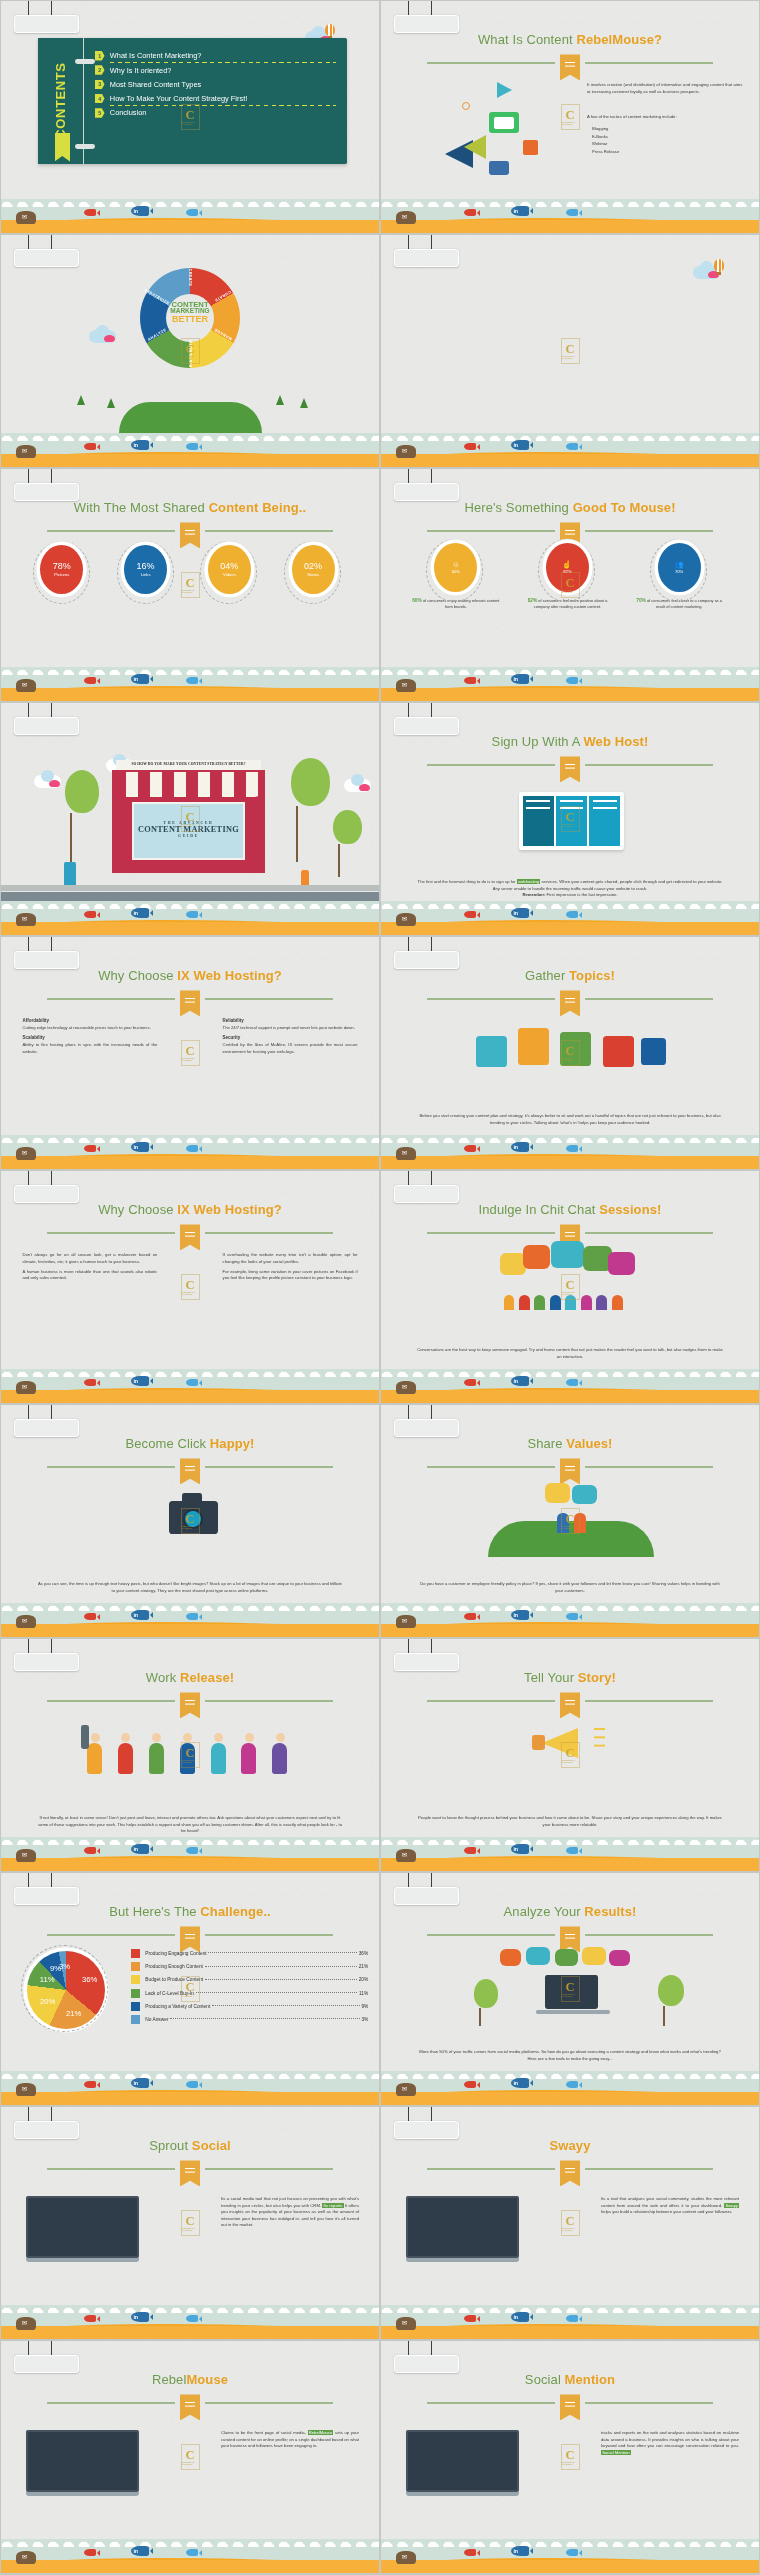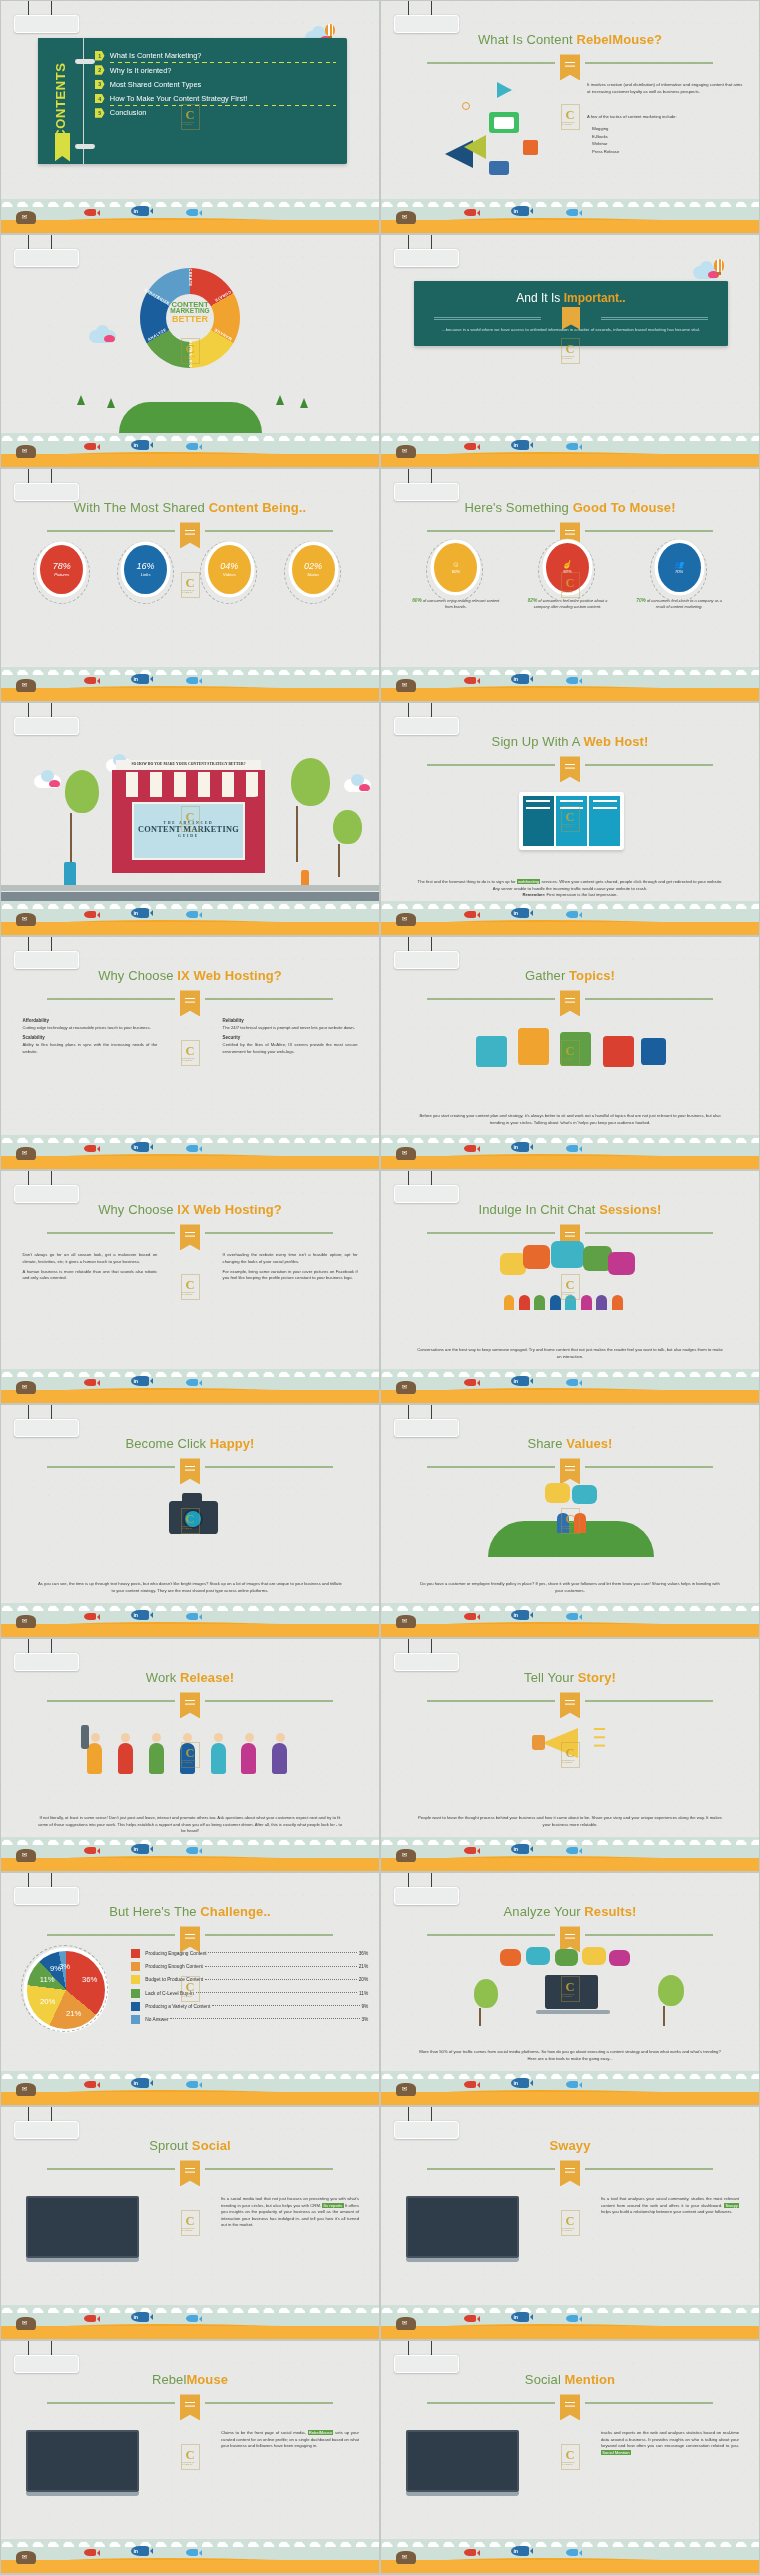--- a/index.html
+++ b/index.html
@@ -100,21 +100,21 @@
   .dark-banner { position:absolute; left:33px; top:46px; width:314px; height:65px; background:#1d6360; border-radius:1.2px;
      box-shadow:0 1.8px 3.6px rgba(0,0,0,.18); }
   .dark-banner .t { text-align:center; color:#fff; font-size:12px; margin-top:9.5px; }
   .dark-banner .t b { color:#e8a022; }
   .dark-banner .d { position:absolute; left:16.6px; right:16.6px; bottom:12px; color:#cfe0de; font-size:4.2px; text-align:center; line-height:1.6; }
   .dark-banner .rb { position:absolute; left:50%; margin-left:-9px; top:26px; width:18px; height:22.6px; background:#e8a93c;
      clip-path:polygon(0 0,100% 0,100% 100%,50% 78%,0 100%); }
   .db-rule { position:absolute; top:36px; height:3px; border-top:0.6px solid #6da6a2; border-bottom:0.6px solid #6da6a2; }
 
   
-  .donuts { position:absolute; left:19px; right:24px; top:76px; display:flex; justify-content:space-around;font-style:italic; }
+  .donuts { position:absolute; left:19px; right:24px; top:76px; display:flex; justify-content:space-around; }
   .donut { width:51px; text-align:center; position:relative; }
   .dring { width:43px; height:49px; margin:0 auto; border-radius:50%; position:relative;
      display:flex; flex-direction:column; align-items:center; justify-content:center;
      box-shadow:0 0 0 3.6px #fff, 0 0 0 4.2px #e2e4e2; }
   .dring .pv { color:#fff; font-size:9px; line-height:1; }
   .dring .pl { color:#fff; font-size:4.2px; margin-top:1.2px; }
   .dotring { position:absolute; left:-3.6px; top:-4.2px; width:57px; height:63px; border:0.6px dashed #a8aeab; border-radius:50%; }
   .dcap { font-size:3.9px; line-height:1.5; color:#3b3b3b; margin-top:4.8px; }
   .dcap b { color:#5fa046; font-size:4.8px; }
 
@@ -338,27 +338,20 @@
   </div>
 </div>
     <div class="slide">
       <div class="tag">
     <div class="str s1"></div>
         <div class="str s2"></div>
         <div class="plate"></div>
       </div>
       <div class="cloudy" style="left:312px;top:31px"></div>
           <div class="balloon" style="left:333px;top:24px"></div>
-      <div class="dark-banner">
-        <div class="t">And It Is <b>Important..</b></div>
-        <div class="db-rule" style="left:20px;width:107px;"></div>
-        <div class="db-rule" style="right:20px;width:107px;"></div>
-        <div class="rb"></div>
-        <div class="d">...because in a world where we have access to unlimited information in a matter of seconds, information based marketing has become vital.</div>
-      </div>
       <div class="wm">
         <b>C</b>
         <s>CONTENTS TAKEOUT</s>
       </div>
   <div class="ocean">
     <div class="sea"></div>
         <div class="foam"></div>
     <div class="sand"></div>
         <div class="sand2"></div>
     <div class="fish f-shell"></div>

